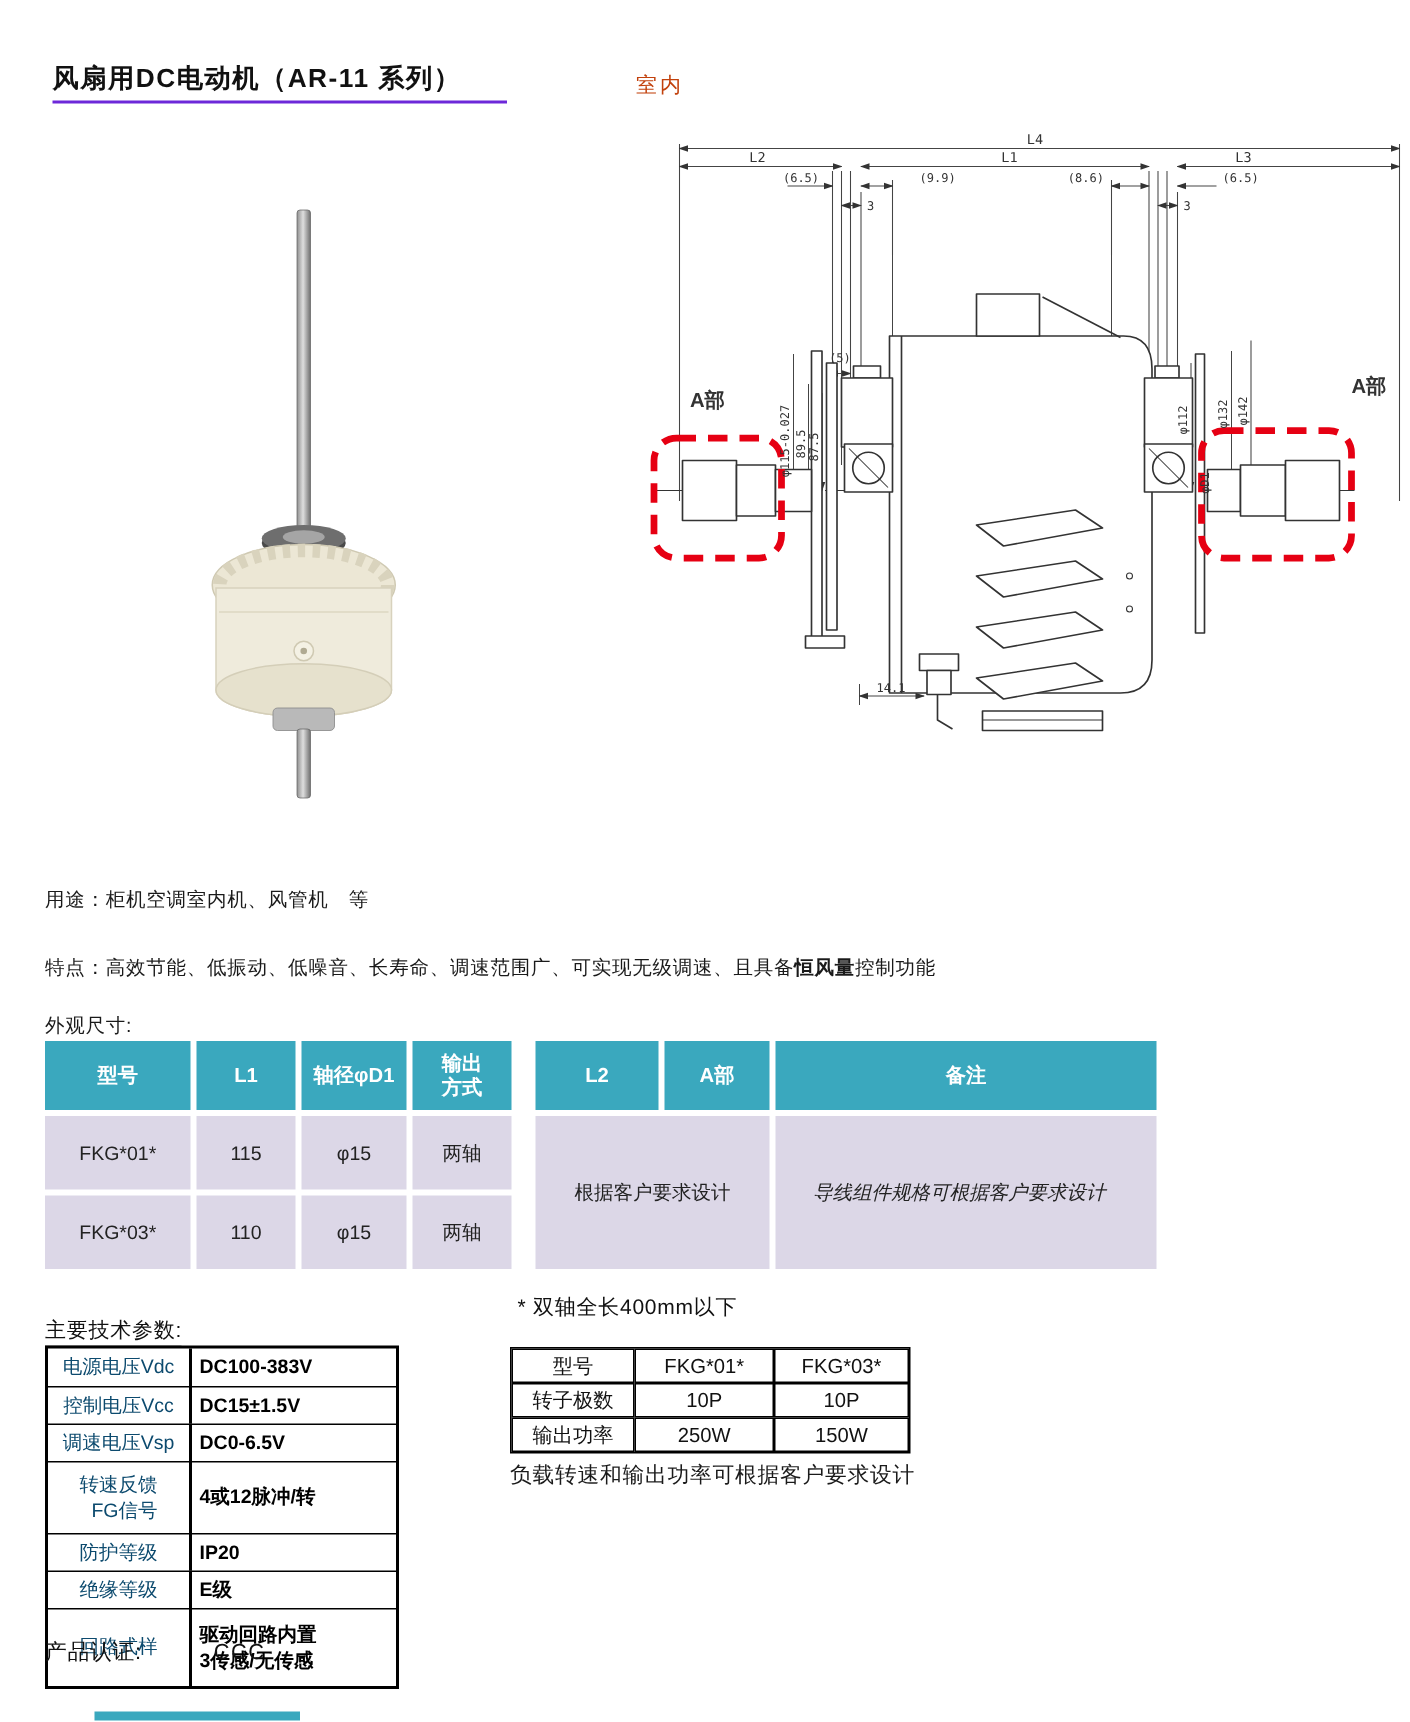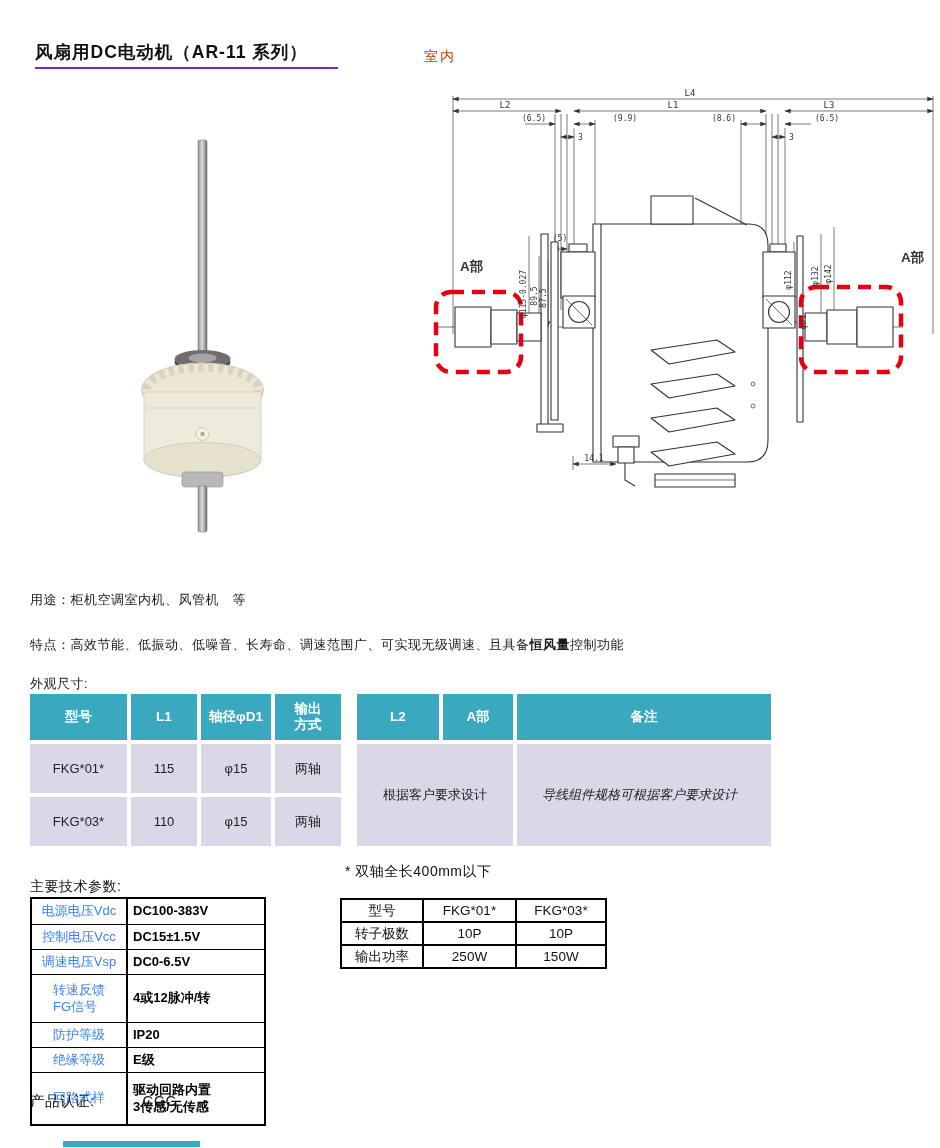--- a/index.html
+++ b/index.html
@@ -30,22 +30,22 @@
 
   .footnote { position:absolute; left:345px; top:863px; font-size:14px; color:#111; letter-spacing:0.5px; }
 
   .spec-title { position:absolute; left:30px; top:878px; font-size:14px; color:#111;
                 border-bottom:1.5px solid #000; padding-bottom:1px; letter-spacing:0.5px; }
   .spec-table { position:absolute; left:30px; top:897px; width:236px; display:grid;
                 grid-template-columns:96px 1fr; grid-template-rows:25px 25px 25px 48px 25px 25px 52px;
                 border:2px solid #000; background:#fff; }
   .spec-table > div { border-top:1.5px solid #000; font-size:13px; display:flex; align-items:center; }
   .spec-table > div:nth-child(-n+2) { border-top:none; }
-  .spec-table .lab { border-right:2px solid #000; justify-content:center; text-align:left;
-                     color:#3b82f6; white-space:pre-line; line-height:1.25; }
+  .spec-table .lab { border-right:2px solid #000; justify-content:center; text-align:right;
+                     color:#0c4a6e; white-space:pre-line; line-height:1.25; }
   .spec-table .val { font-weight:bold; padding-left:5px; color:#000; white-space:pre-line; line-height:1.25; }
 
   .model-table { position:absolute; left:340px; top:898px; display:grid;
                  grid-template-columns:82px 93px 90px; grid-template-rows:23px 23px 23px;
                  border:1.5px solid #000; }
   .model-table > div { border:1px solid #000; font-size:13.5px; color:#111;
                        display:flex; align-items:center; justify-content:center; }
 
   .load-note { position:absolute; left:340px; top:974px; font-size:14.5px; color:#1a1a1a; letter-spacing:0.5px; }
 
@@ -294,20 +294,21 @@
     <div>FKG*01*</div>
     <div>FKG*03*</div>
     <div>转子极数</div>
     <div>10P</div>
     <div>10P</div>
     <div>输出功率</div>
     <div>250W</div>
     <div>150W</div>
   </div>
 
+  <div class="load-note">负载转速和输出功率可根据客户要求设计</div>
 
   <div class="cert">
     <span>产品认证:</span><span class="v">CCC</span>
   </div>
 
   <div class="bottom-bar"></div>
 
 </div>
 
 </body></html>

